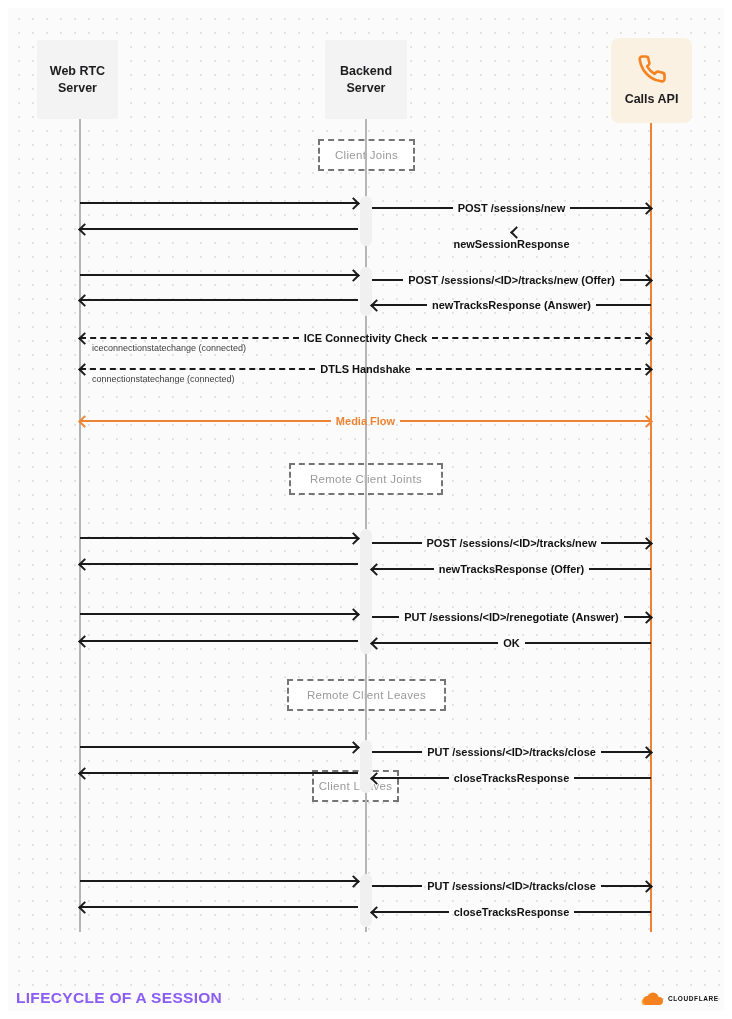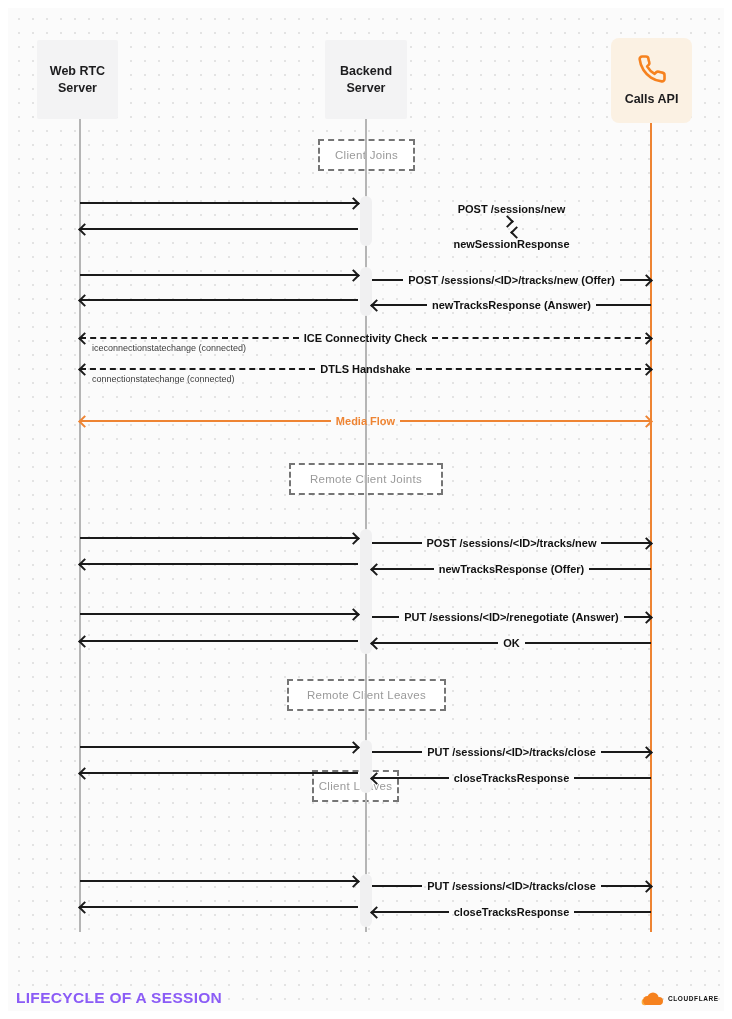--- a/index.html
+++ b/index.html
@@ -116,21 +116,21 @@
         <path d="M22 16.92v3a2 2 0 0 1-2.18 2 19.79 19.79 0 0 1-8.63-3.07 19.5 19.5 0 0 1-6-6 19.79 19.79 0 0 1-3.07-8.67A2 2 0 0 1 4.11 2h3a2 2 0 0 1 2 1.72 12.84 12.84 0 0 0 .7 2.81 2 2 0 0 1-.45 2.11L8.09 9.91a16 16 0 0 0 6 6l1.27-1.27a2 2 0 0 1 2.11-.45 12.84 12.84 0 0 0 2.81.7A2 2 0 0 1 22 16.92z"></path>
       </svg>
     </span>
     <span>Calls API</span>
   </div>
 
   <div class="msg" style="left:80px; top:197px; width:278px;">
     <div class="line"></div>
       <span class="head hr"></span>
   </div>
-  <div class="msg" style="left:372px; top:202px; width:279px;flex-direction:column;">
+  <div class="msg" style="left:372px; top:202px; width:279px;">
     <div class="line"></div>
     <span class="mlabel">POST /sessions/new</span>
     <div class="line"></div>
       <span class="head hr"></span>
   </div>
 
   <div class="msg" style="left:80px; top:223px; width:278px;">
     <span class="head hl"></span>
       <div class="line"></div>
   </div>

